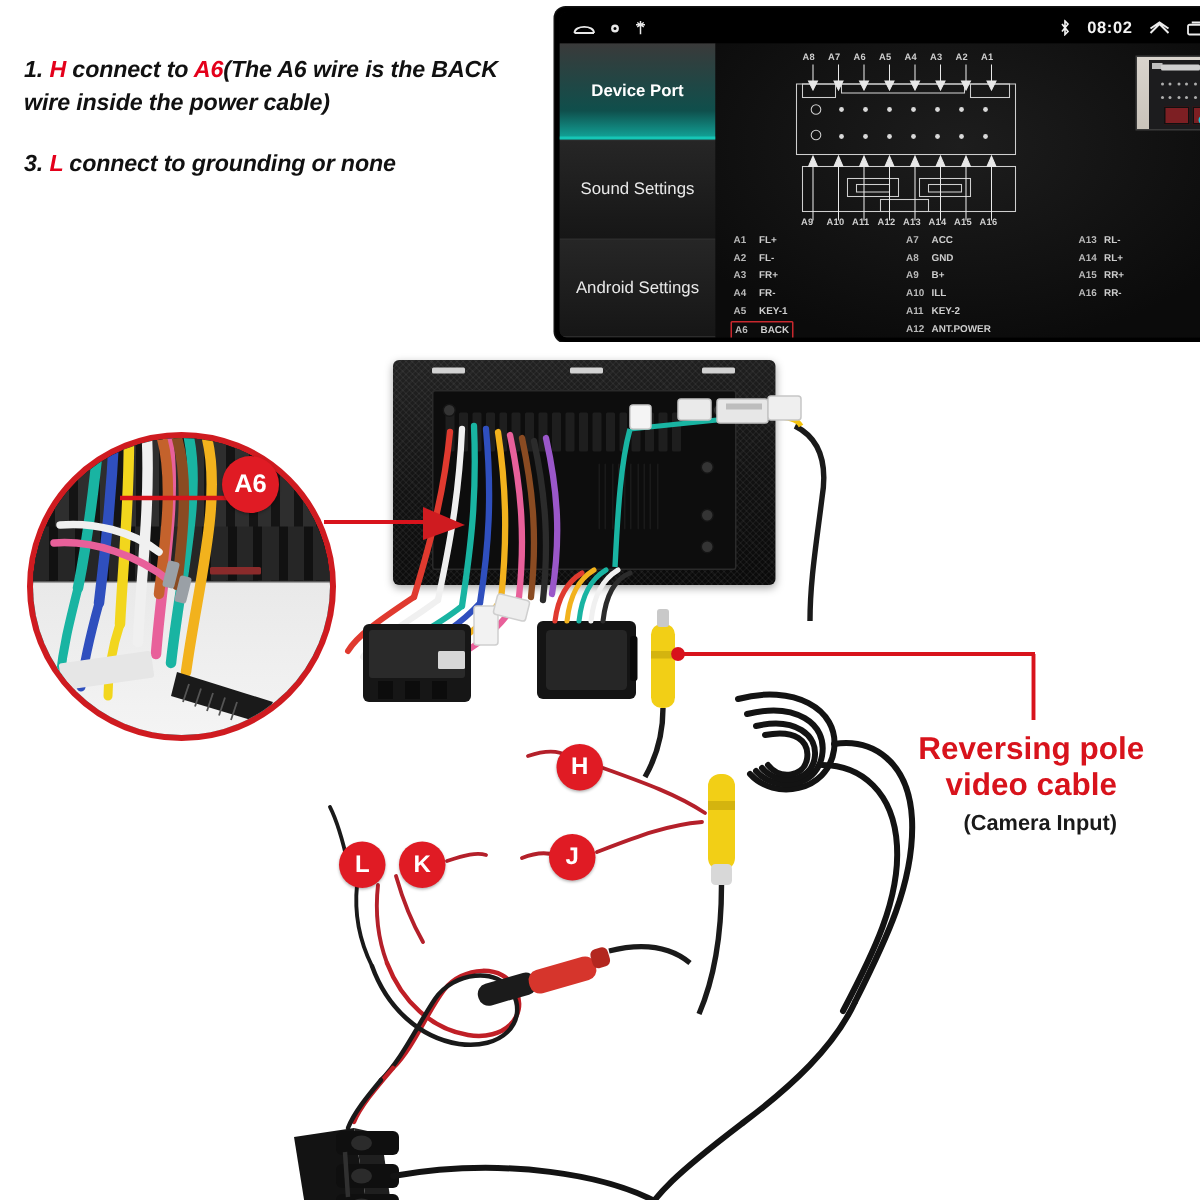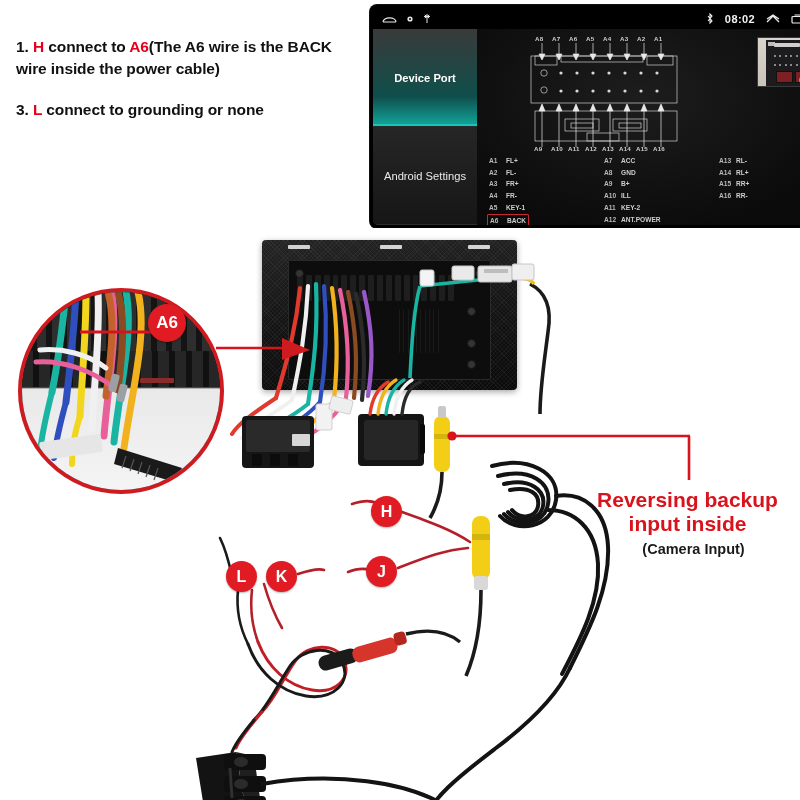--- a/index.html
+++ b/index.html
@@ -11,21 +11,21 @@
     position:relative;
   }
   #root{position:relative;width:800px;height:800px;overflow:hidden;background:#fff;}
 
   
   .instructions{
     position:absolute;left:16px;top:36px;width:346px;
     font-size:15.5px;line-height:1.42;color:#111;font-weight:700;
     letter-spacing:-0.1px;
   }
-  .instr-line{margin-bottom:19px;}
+  .instr-line{margin-bottom:19px;font-style:italic;}
   .instr-line:last-child{margin-bottom:0;}
   .hl{color:#e4001b;}
 
   
   .tablet{
     position:absolute;left:370px;top:5px;width:425px;height:223px;
     background:#000;border-radius:7px;
     box-shadow:0 0 0 1px #111;
     overflow:hidden;
     padding-left:48px;
@@ -231,20 +231,23 @@
               </svg>
           </span>
         </div>
       </div>
 
       <div class="tablet-body">
 
         <div class="sidebar">
           <div class="side-item active">
               <span>Device Port</span>
+            </div>
+          <div class="side-item">
+              <span>Sound Settings</span>
             </div>
           <div class="side-item">
               <span>Android Settings</span>
             </div>
         </div>
 
         <div class="content">
 
           <div class="conn-wrap">
             <div id="toplabels">
@@ -661,18 +664,18 @@
       </svg>
     </div>
 
     <div class="badge a6">A6</div>
     <div class="badge h">H</div>
     <div class="badge j">J</div>
     <div class="badge k">K</div>
     <div class="badge l">L</div>
 
     <div class="rev-label">
-      <div>Reversing backup</div>
-      <div>input inside</div>
+      <div>Reversing pole</div>
+      <div>video cable</div>
     </div>
     <div class="rev-sub">(Camera Input)</div>
   </div>
 </div>
 
 </body></html>

